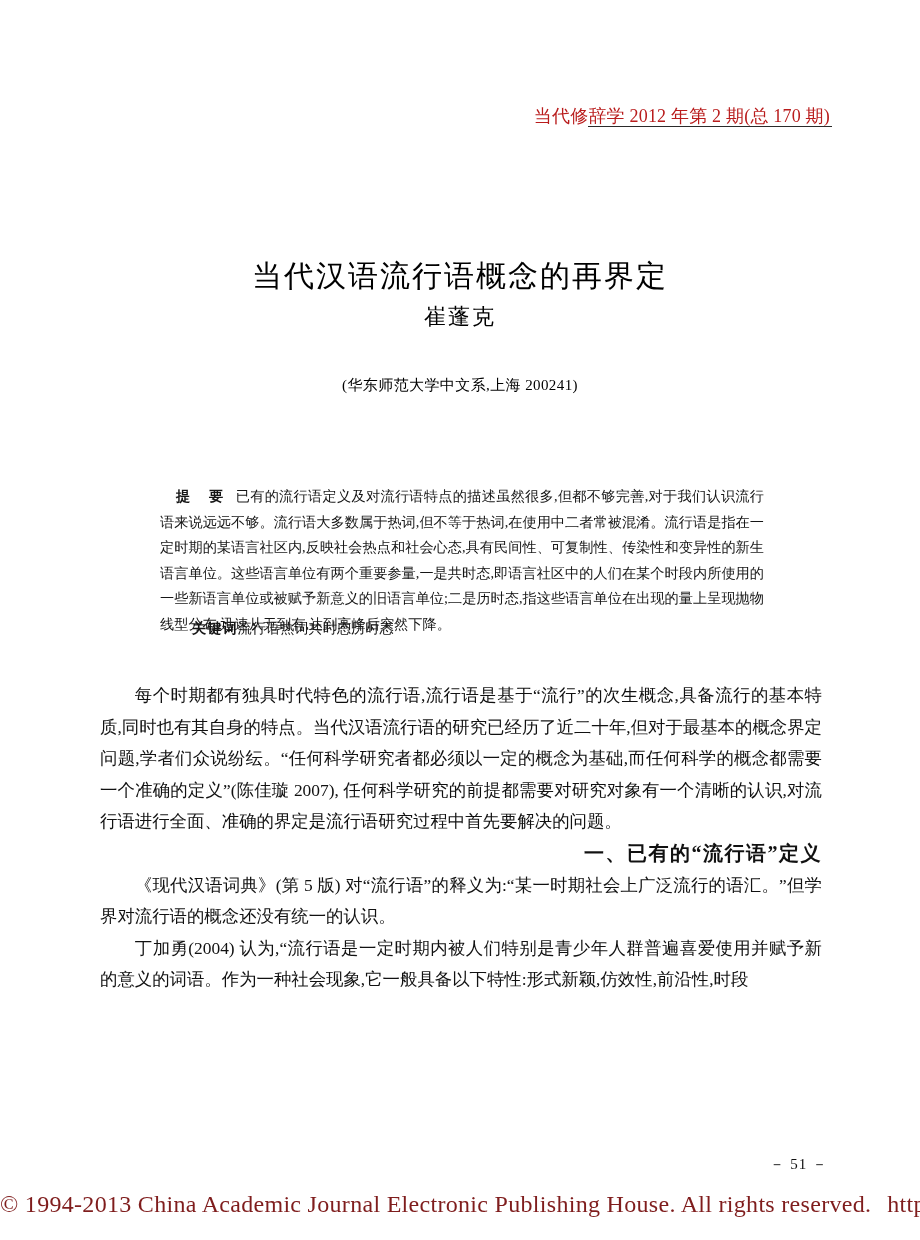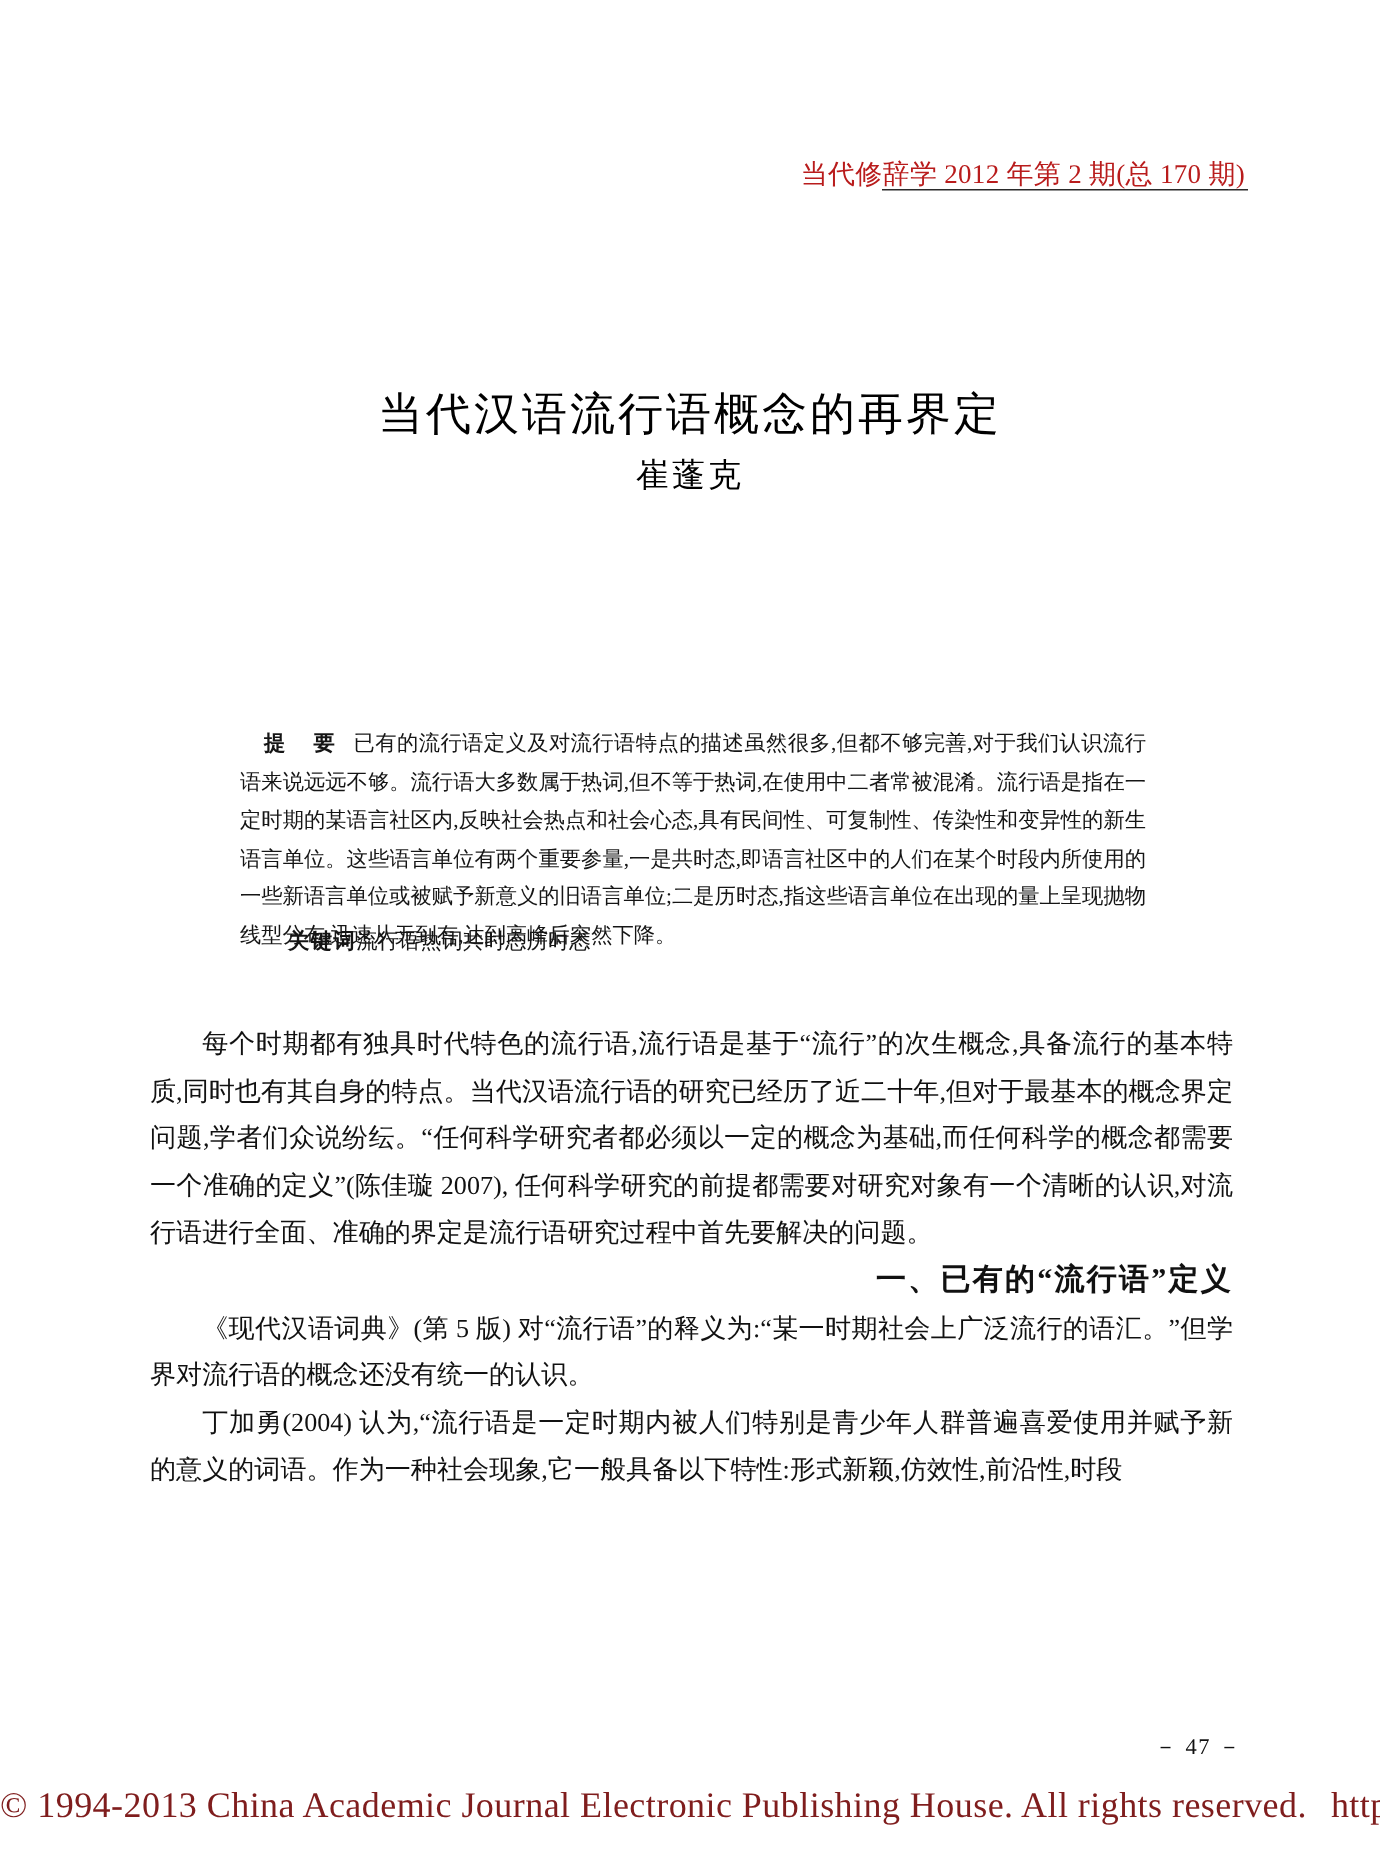--- a/index.html
+++ b/index.html
@@ -165,35 +165,36 @@
 </head>
 <body>
 
 <div class="page">
 
   <div class="runhead">当代修辞学 2012 年第 2 期(总 170 期)</div>
   <div class="runhead-rule"></div>
 
   <h1 class="title">当代汉语流行语概念的再界定</h1>
   <div class="author">崔蓬克</div>
+  <div class="affil">(华东师范大学中文系,上海 200241)</div>
 
   <div class="abstract">
     <span class="lead">提　要</span><span class="lead-gap"></span><span>已有的流行语定义及对流行语特点的描述虽然很多,但都不够完善,对于我们认识流行语来说远远不够。流行语大多数属于热词,但不等于热词,在使用中二者常被混淆。流行语是指在一定时期的某语言社区内,反映社会热点和社会心态,具有民间性、可复制性、传染性和变异性的新生语言单位。这些语言单位有两个重要参量,一是共时态,即语言社区中的人们在某个时段内所使用的一些新语言单位或被赋予新意义的旧语言单位;二是历时态,指这些语言单位在出现的量上呈现抛物线型分布,迅速从无到有,达到高峰后突然下降。</span>
   </div>
 
   <div class="keywords">
     <b>关键词</b><span class="kw">流行语</span><span class="kw">热词</span><span class="kw">共时态</span><span class="kw">历时态</span>
   </div>
 
   <div class="body">
     <p>每个时期都有独具时代特色的流行语,流行语是基于“流行”的次生概念,具备流行的基本特质,同时也有其自身的特点。当代汉语流行语的研究已经历了近二十年,但对于最基本的概念界定问题,学者们众说纷纭。“任何科学研究者都必须以一定的概念为基础,而任何科学的概念都需要一个准确的定义”(陈佳璇 2007), 任何科学研究的前提都需要对研究对象有一个清晰的认识,对流行语进行全面、准确的界定是流行语研究过程中首先要解决的问题。</p>
     <p class="section-head">一、已有的“流行语”定义</p>
     <p>《现代汉语词典》(第 5 版) 对“流行语”的释义为:“某一时期社会上广泛流行的语汇。”但学界对流行语的概念还没有统一的认识。</p>
     <p>丁加勇(2004) 认为,“流行语是一定时期内被人们特别是青少年人群普遍喜爱使用并赋予新的意义的词语。作为一种社会现象,它一般具备以下特性:形式新颖,仿效性,前沿性,时段</p>
   </div>
 
-  <div class="pagenum">－ 47 －</div>
+  <div class="pagenum">－ 51 －</div>
 
   <div class="footer">
     <span>© 1994-2013 China Academic Journal Electronic Publishing House. All rights reserved.</span><span class="url">http://www.cnki.net</span>
   </div>
 
 </div>
 
 </body></html>

